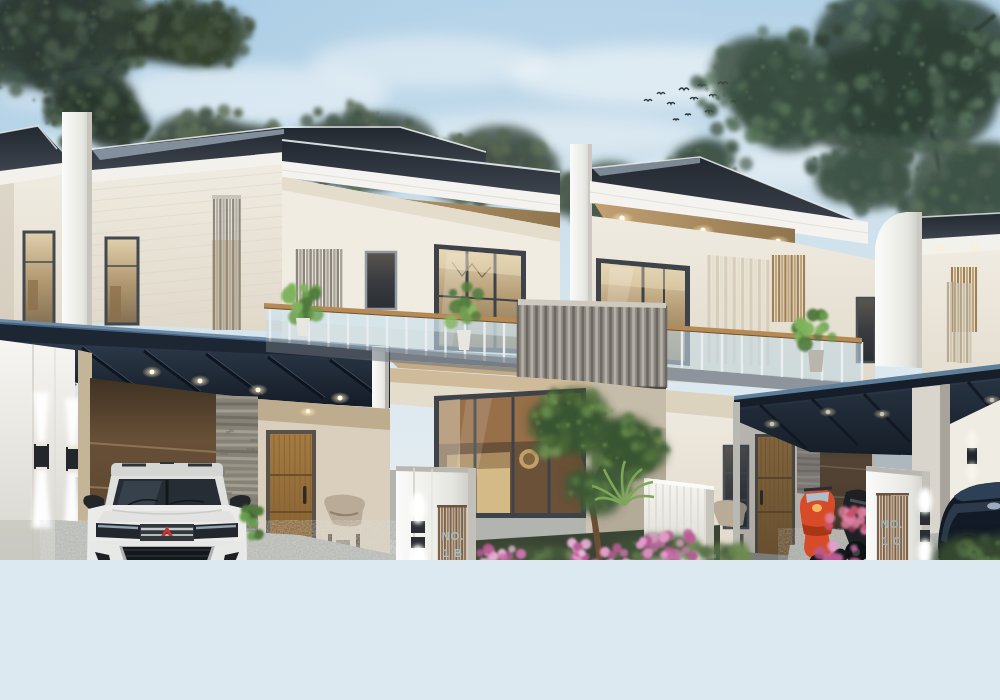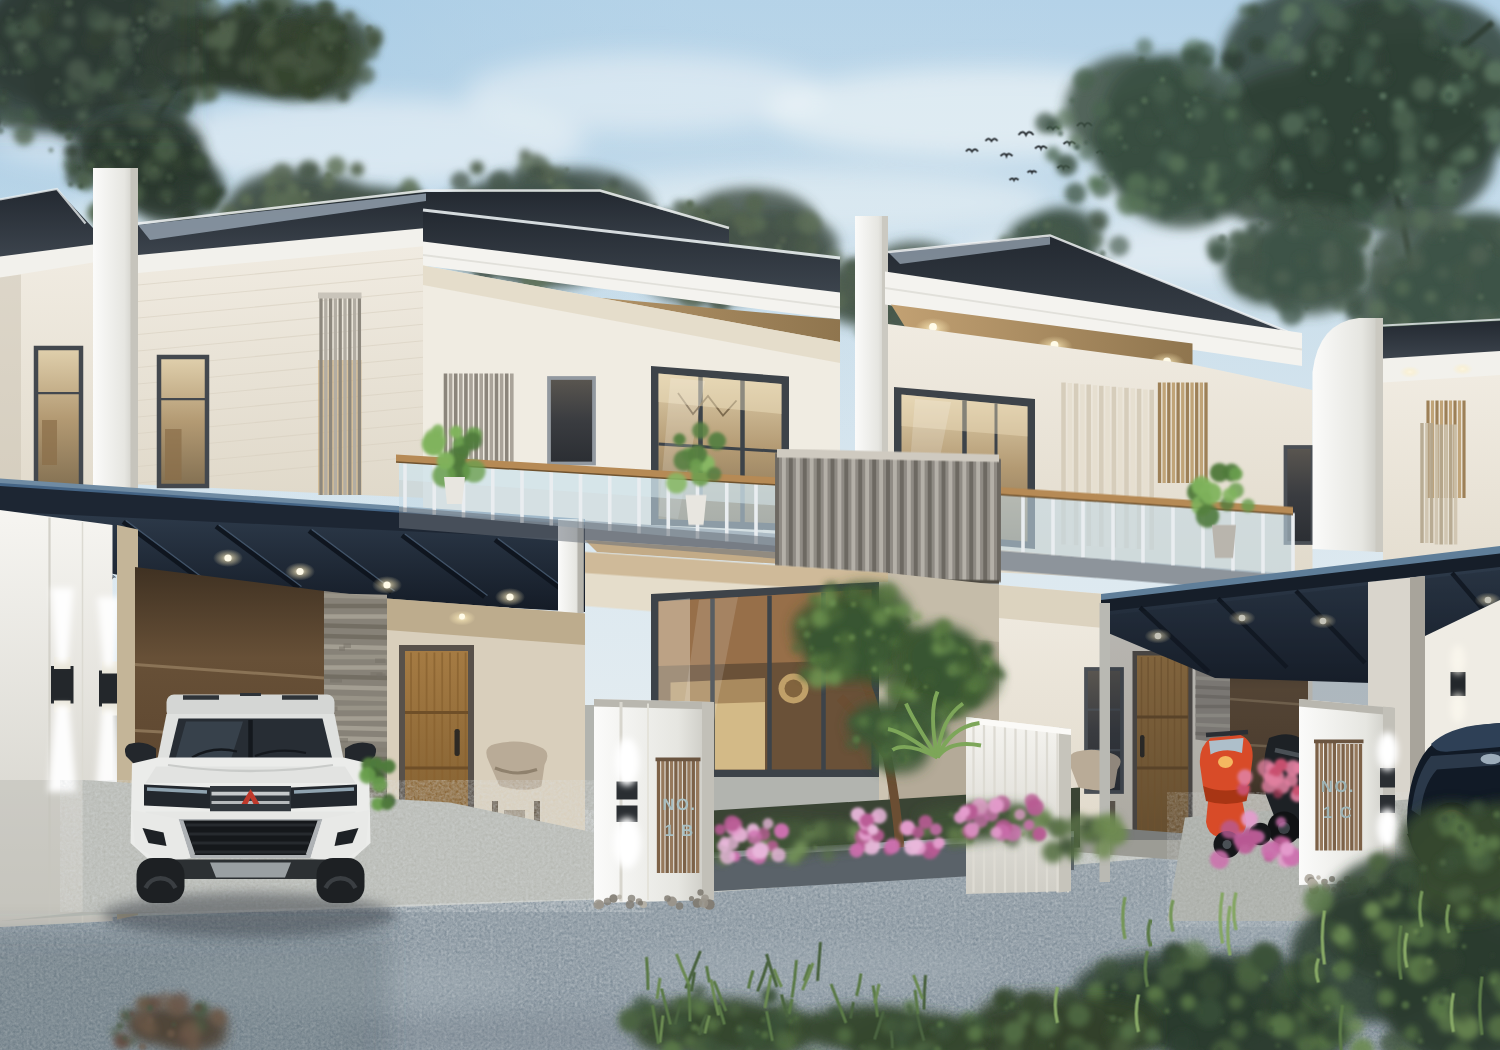--- a/index.html
+++ b/index.html
@@ -1,12 +1,12 @@
 <!DOCTYPE html>
-<html><head><meta charset="utf-8"><style>html,body{margin:0;padding:0;background:#dde9f0;font-family:"Liberation Sans",sans-serif;}#scene{width:1000px;height:700px;overflow:hidden;}</style></head><body>
+<html><head><meta charset="utf-8"><style>html,body{margin:0;padding:0;background:#dde9f0;font-family:"Liberation Sans",sans-serif;}#scene{width:1000px;height:560px;overflow:hidden;}</style></head><body>
 <div id="scene"><svg width="1000" height="700" viewBox="0 0 1000 700">
 <defs>
 <linearGradient id="sky" x1="0" y1="0" x2="0" y2="1">
 <stop offset="0" stop-color="#b4d2e8"></stop>
           <stop offset="0.3" stop-color="#cde0ec"></stop>
 <stop offset="0.55" stop-color="#dde9f0"></stop>
           <stop offset="0.85" stop-color="#e9eff1"></stop>
 </linearGradient>
 <radialGradient id="skyL" cx="0.1" cy="0.0" r="1.0">
 <stop offset="0" stop-color="#93bfdf"></stop>

